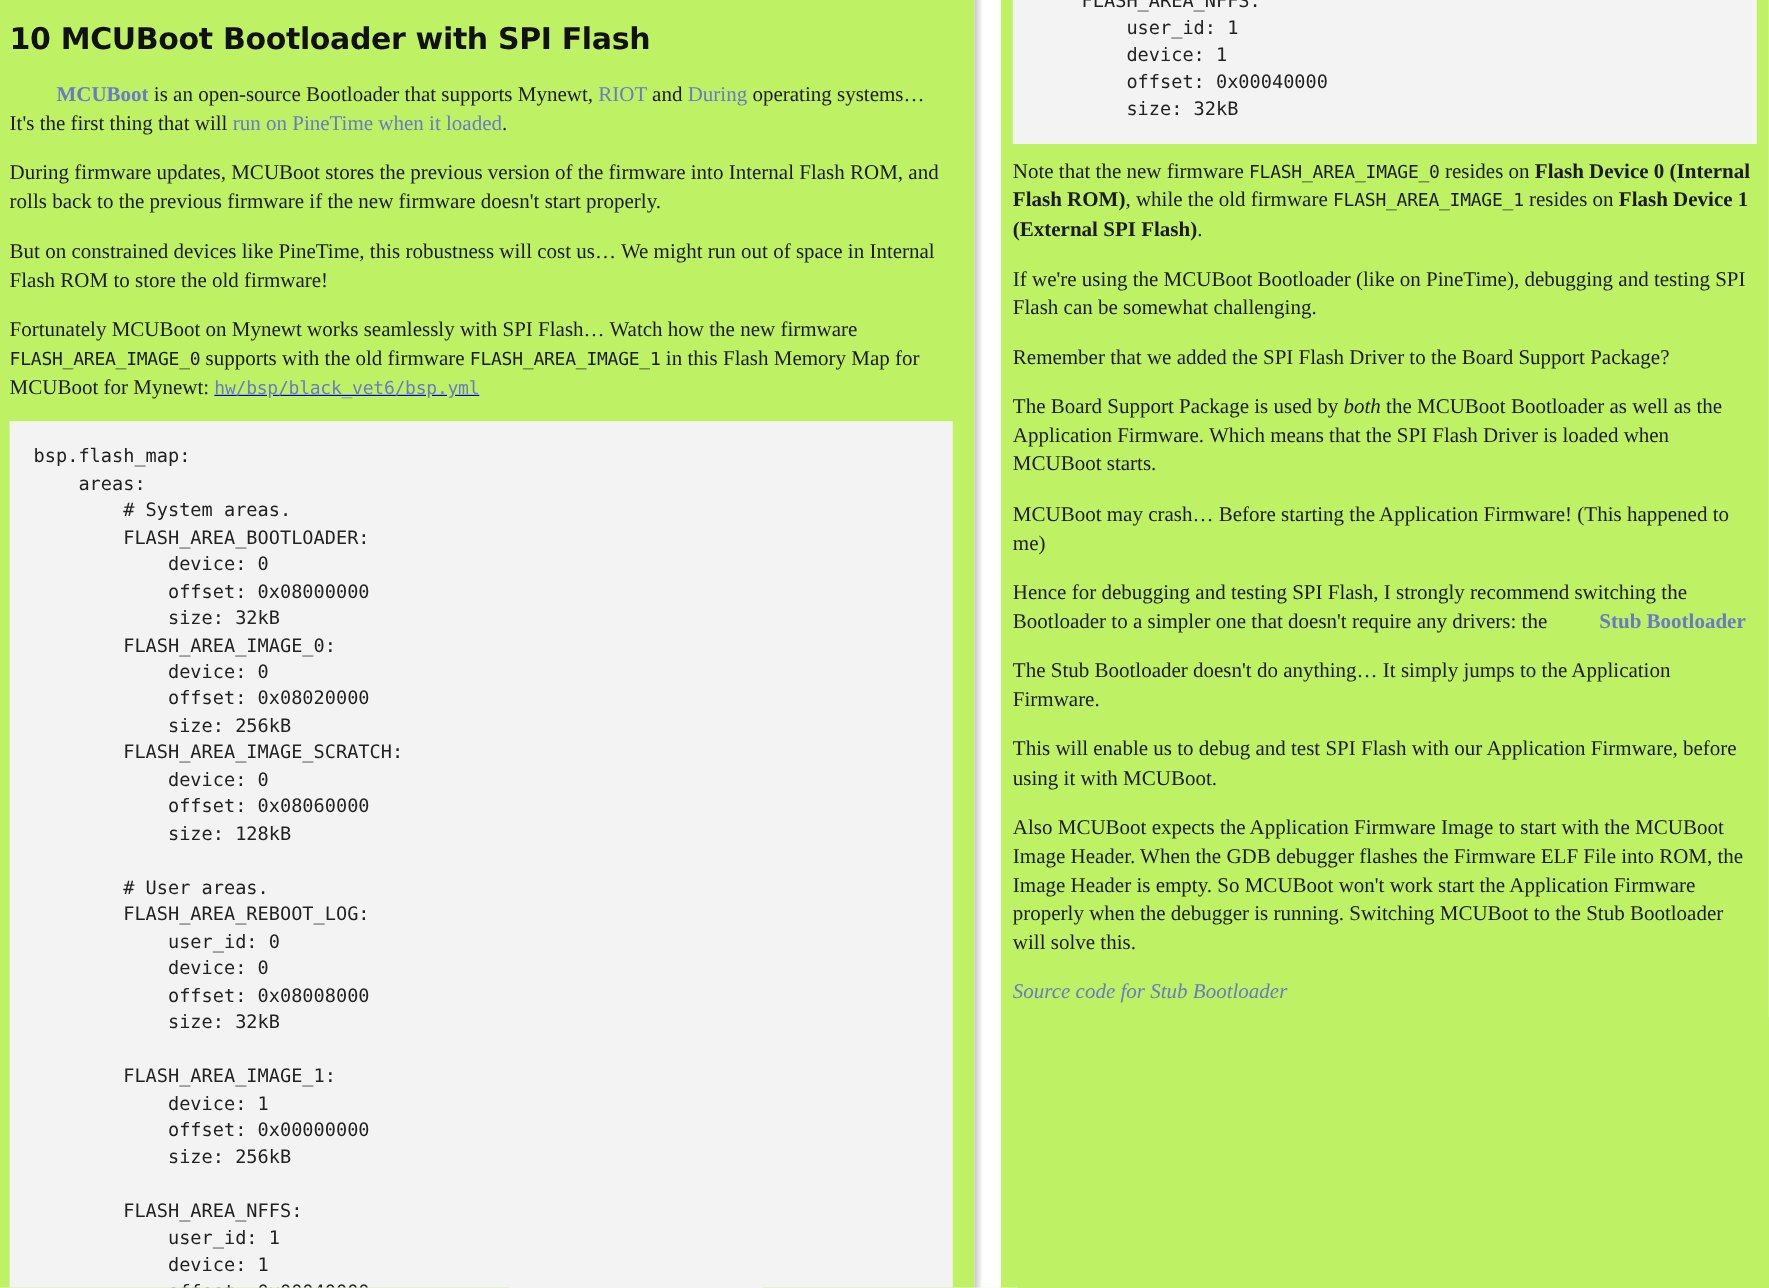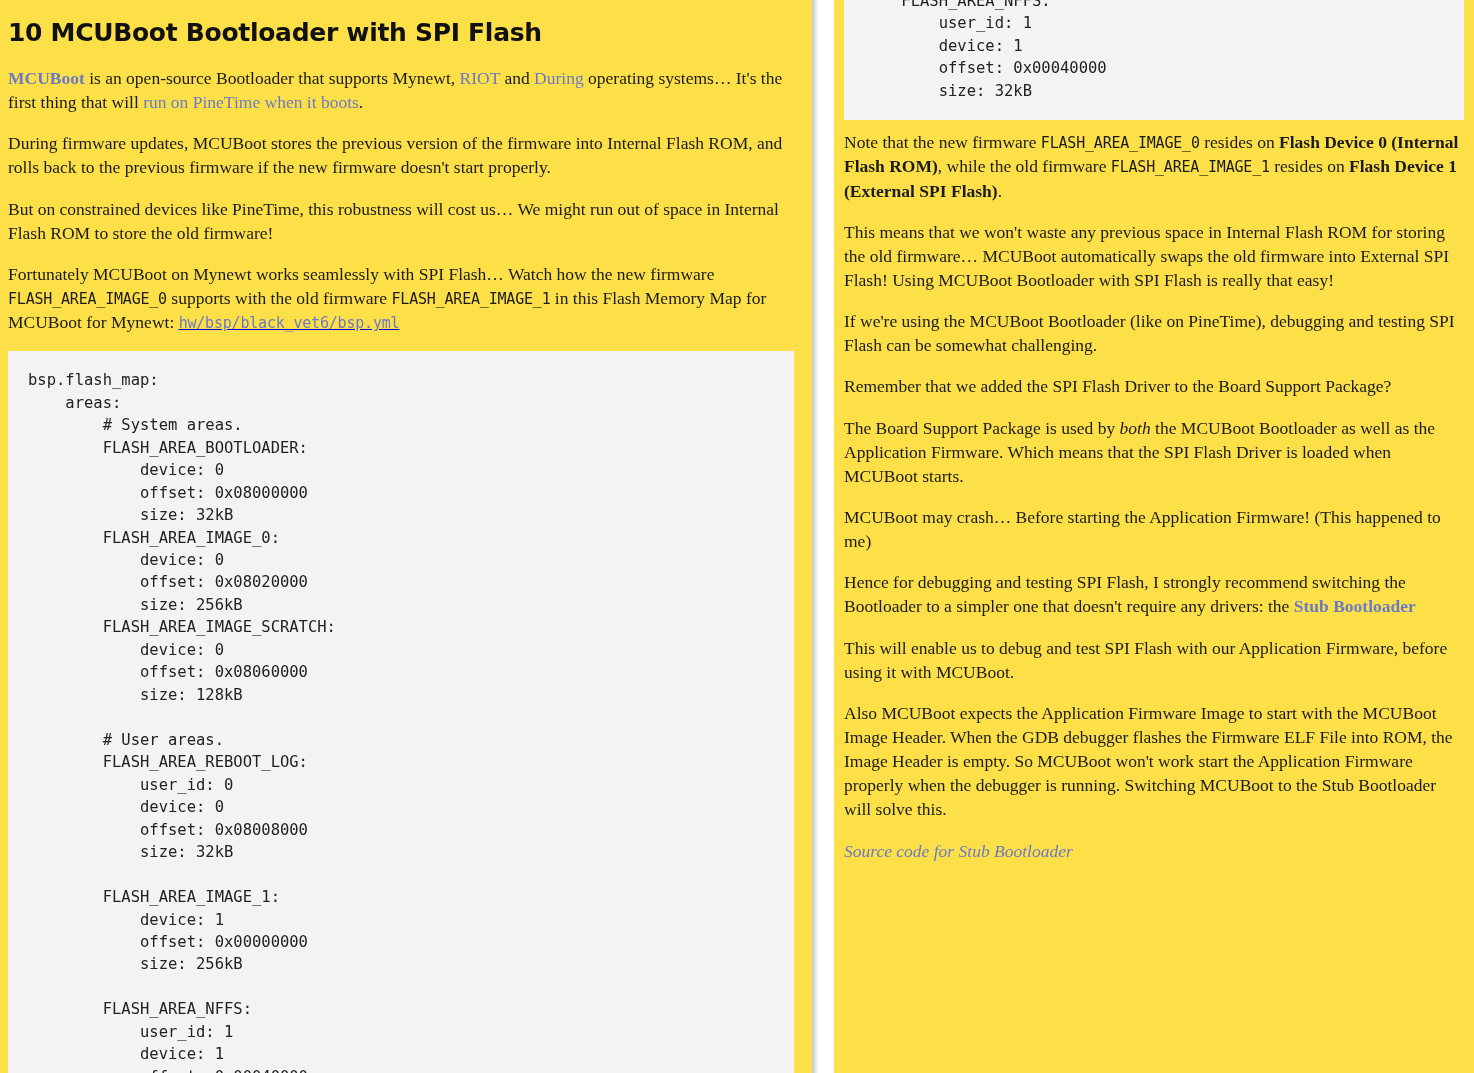--- a/index.html
+++ b/index.html
@@ -18,21 +18,21 @@
     position: relative;
     width: 1474px;
     height: 1073px;
     display: flex;
     align-items: flex-start;
   }
   .col {
     box-sizing: border-box;
     height: 1073px;
     overflow: hidden;
-    background: #fde047;
+    background: #bef264;
   }
   .col-left {
     width: 812px;
     padding: 0 18px 0 8px;
     position: relative;
   }
   .col-gap {
     width: 22px;
     height: 1073px;
     background: #ffffff;
@@ -68,20 +68,21 @@
     font-size: 17.5px;
     line-height: 1.38;
     margin: 0 0 17px 0;
   }
   a.link {
     color: #6b7ac4;
     text-decoration: none;
   }
   a.link.strong {
     font-weight: bold;
+    margin-left: 39px;
   }
   a.link.ital {
     font-style: italic;
     color: #6b7ac4;
     text-align: center;
   }
   code, .mono {
     font-family: "DejaVu Sans Mono", monospace;
     font-size: 15px;
   }
@@ -121,21 +122,21 @@
 </style>
 </head>
 <body>
 
 <div class="page">
 
   <div class="col col-left">
 
     <h1 class="doc-h">10 MCUBoot Bootloader with SPI Flash</h1>
 
-    <p><a class="link strong" href="#">MCUBoot</a><span> is an open-source Bootloader that supports Mynewt, </span><a class="link" href="#">RIOT</a><span> and </span><a class="link" href="#">During</a><span> operating systems… It's the first thing that will </span><a class="link" href="#">run on PineTime when it boots</a><span>.</span></p>
+    <p><a class="link strong" href="#">MCUBoot</a><span> is an open-source Bootloader that supports Mynewt, </span><a class="link" href="#">RIOT</a><span> and </span><a class="link" href="#">During</a><span> operating systems… It's the first thing that will </span><a class="link" href="#">run on PineTime when it loaded</a><span>.</span></p>
 
     <p>During firmware updates, MCUBoot stores the previous version of the firmware into Internal Flash ROM, and rolls back to the previous firmware if the new firmware doesn't start properly.</p>
 
     <p>But on constrained devices like PineTime, this robustness will cost us… We might run out of space in Internal Flash ROM to store the old firmware!</p>
 
     <p><span>Fortunately MCUBoot on Mynewt works seamlessly with SPI Flash… Watch how the new firmware </span><code>FLASH_AREA_IMAGE_0</code><span> supports with the old firmware </span><code>FLASH_AREA_IMAGE_1</code><span> in this Flash Memory Map for MCUBoot for Mynewt: </span><a href="#"><code class="linkcode">hw/bsp/black_vet6/bsp.yml</code></a></p>
 
     <pre class="codeblock">bsp.flash_map:
     areas:
         # System areas.
@@ -177,34 +178,34 @@
   <div class="col col-right">
 
     <pre class="right-codeblock">    FLASH_AREA_NFFS:
         user_id: 1
         device: 1
         offset: 0x00040000
         size: 32kB</pre>
 
     <p><span>Note that the new firmware </span><code>FLASH_AREA_IMAGE_0</code><span> resides on </span><b>Flash Device 0 (Internal Flash ROM)</b><span>, while the old firmware </span><code>FLASH_AREA_IMAGE_1</code><span> resides on </span><b>Flash Device 1 (External SPI Flash)</b><span>.</span></p>
 
-    <p>This means that we won't waste any previous space in Internal Flash ROM for storing the old firmware… MCUBoot automatically swaps the old firmware into External SPI Flash! Using MCUBoot Bootloader with SPI Flash is really that easy!</p>
 
 
     <p>If we're using the MCUBoot Bootloader (like on PineTime), debugging and testing SPI Flash can be somewhat challenging.</p>
 
     <p>Remember that we added the SPI Flash Driver to the Board Support Package?</p>
 
     <p><span>The Board Support Package is used by </span><em>both</em><span> the MCUBoot Bootloader as well as the Application Firmware. Which means that the SPI Flash Driver is loaded when MCUBoot starts.</span></p>
 
 
     <p>MCUBoot may crash… Before starting the Application Firmware! (This happened to me)</p>
 
     <p><span>Hence for debugging and testing SPI Flash, I strongly recommend switching the Bootloader to a simpler one that doesn't require any drivers: the </span><a class="link strong" href="#">Stub Bootloader</a></p>
 
+    <p>The Stub Bootloader doesn't do anything… It simply jumps to the Application Firmware.</p>
 
     <p>This will enable us to debug and test SPI Flash with our Application Firmware, before using it with MCUBoot.</p>
 
     <p>Also MCUBoot expects the Application Firmware Image to start with the MCUBoot Image Header. When the GDB debugger flashes the Firmware ELF File into ROM, the Image Header is empty. So MCUBoot won't work start the Application Firmware properly when the debugger is running. Switching MCUBoot to the Stub Bootloader will solve this.</p>
 
     <p><a class="link ital" href="#">Source code for Stub Bootloader</a></p>
 
   </div>
 
 </div>

